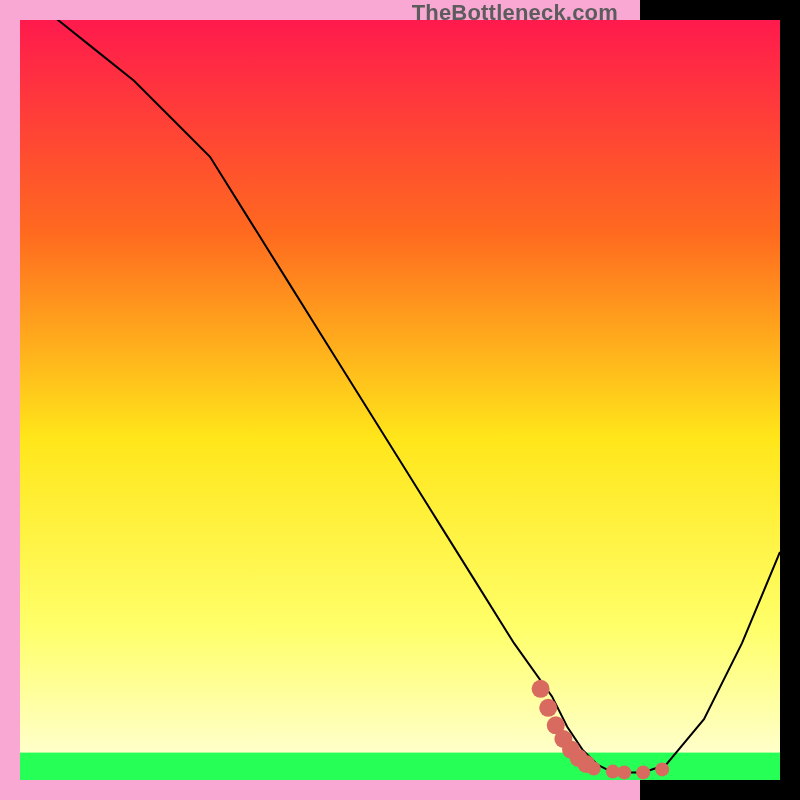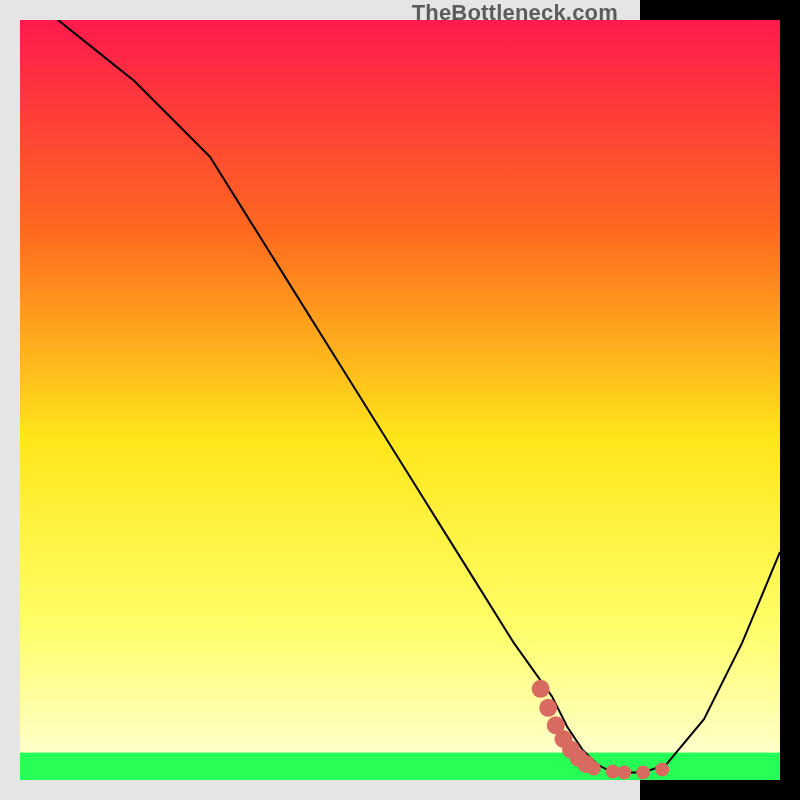--- a/index.html
+++ b/index.html
@@ -9,21 +9,21 @@
     height: 800px;
     background: #000000;
     overflow: hidden;
   }
   .outer {
     position: absolute;
     left: 0;
     top: 0;
     width: 640px;
     height: 800px;
-    background: #e5e5e5;
+    background: #f9a8d4;
   }
   .plot {
     position: absolute;
     left: 20px;
     top: 20px;
     width: 760px;
     height: 760px;
     overflow: hidden;
   }
   svg.chart-svg {

